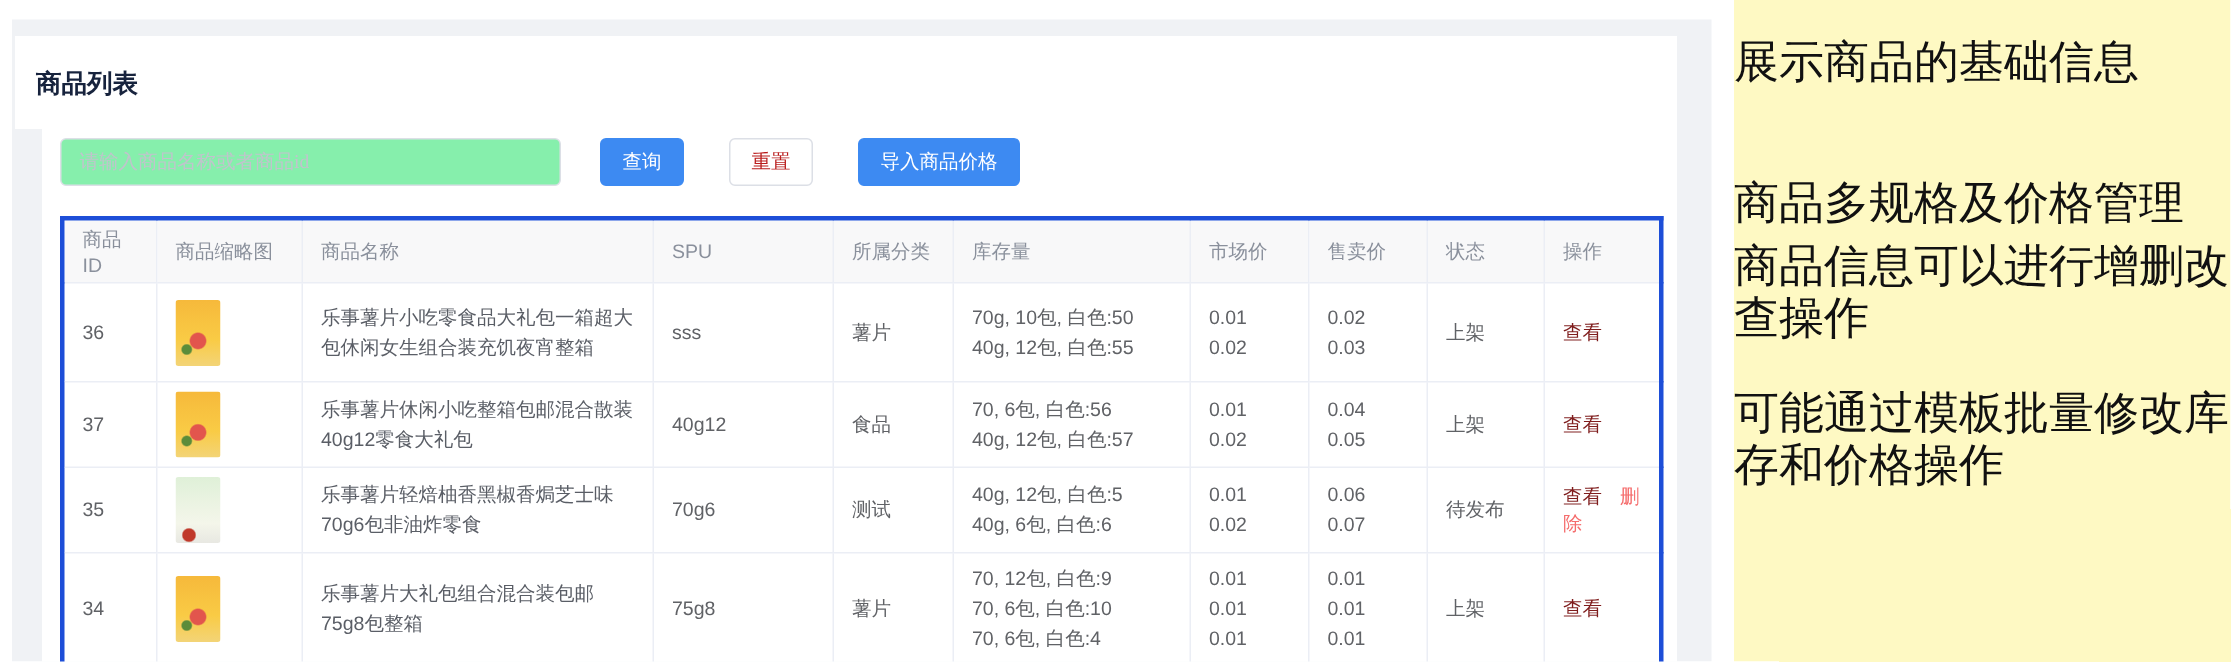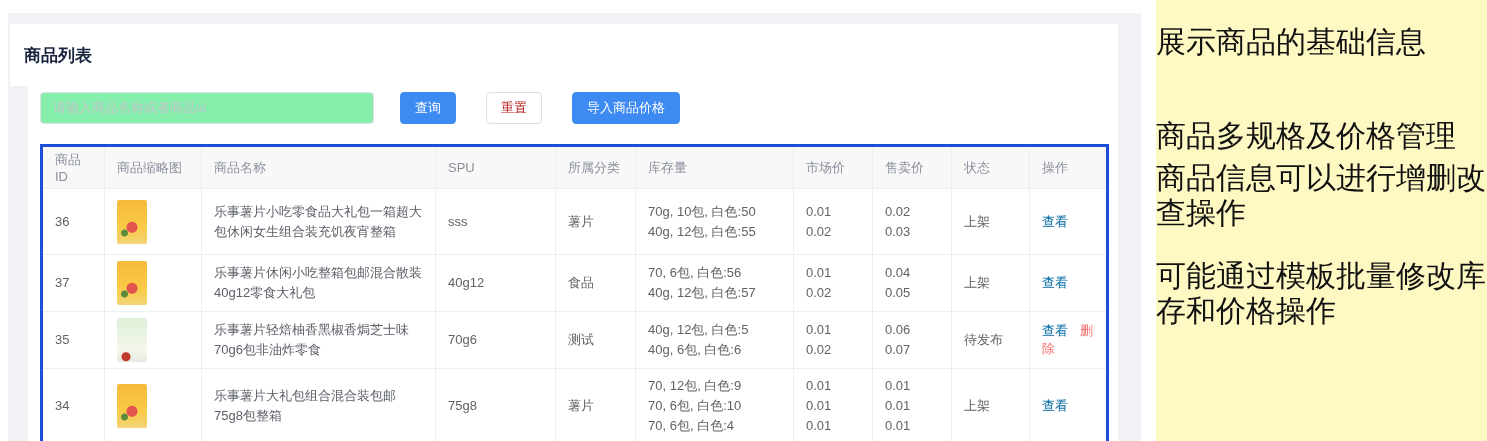--- a/index.html
+++ b/index.html
@@ -85,21 +85,21 @@
       radial-gradient(circle at 50% 62%, #e2554d 0 5px, rgba(226,85,77,0) 6px),
       radial-gradient(circle at 25% 75%, #5b8c3a 0 3px, rgba(91,140,58,0) 4px),
       linear-gradient(180deg, #f6b93b 0%, #f9cb45 60%, #f3d477 100%);
   }
   .thumb-green {
     background:
       radial-gradient(circle at 30% 88%, #c0392b 0 4px, rgba(192,57,43,0) 5px),
       linear-gradient(180deg, #dff0d8 0%, #f4f6ea 70%, #e8e8e2 100%);
   }
   .action-link { cursor: pointer; margin-right: 12px; font-size: 13px; }
-  .action-view { color: #0369a1; }
+  .action-view { color: #7f1d1d; }
   .action-delete { color: #f56c6c; }
   
   .annotations {
     position: absolute; left: 1156px; top: 0;
     width: 331px; height: 441px;
     background: #fef9c3;
   }
   .annotation {
     position: absolute; left: 0; width: 331px;
     font-size: 30px; line-height: 35px; color: #111111;

